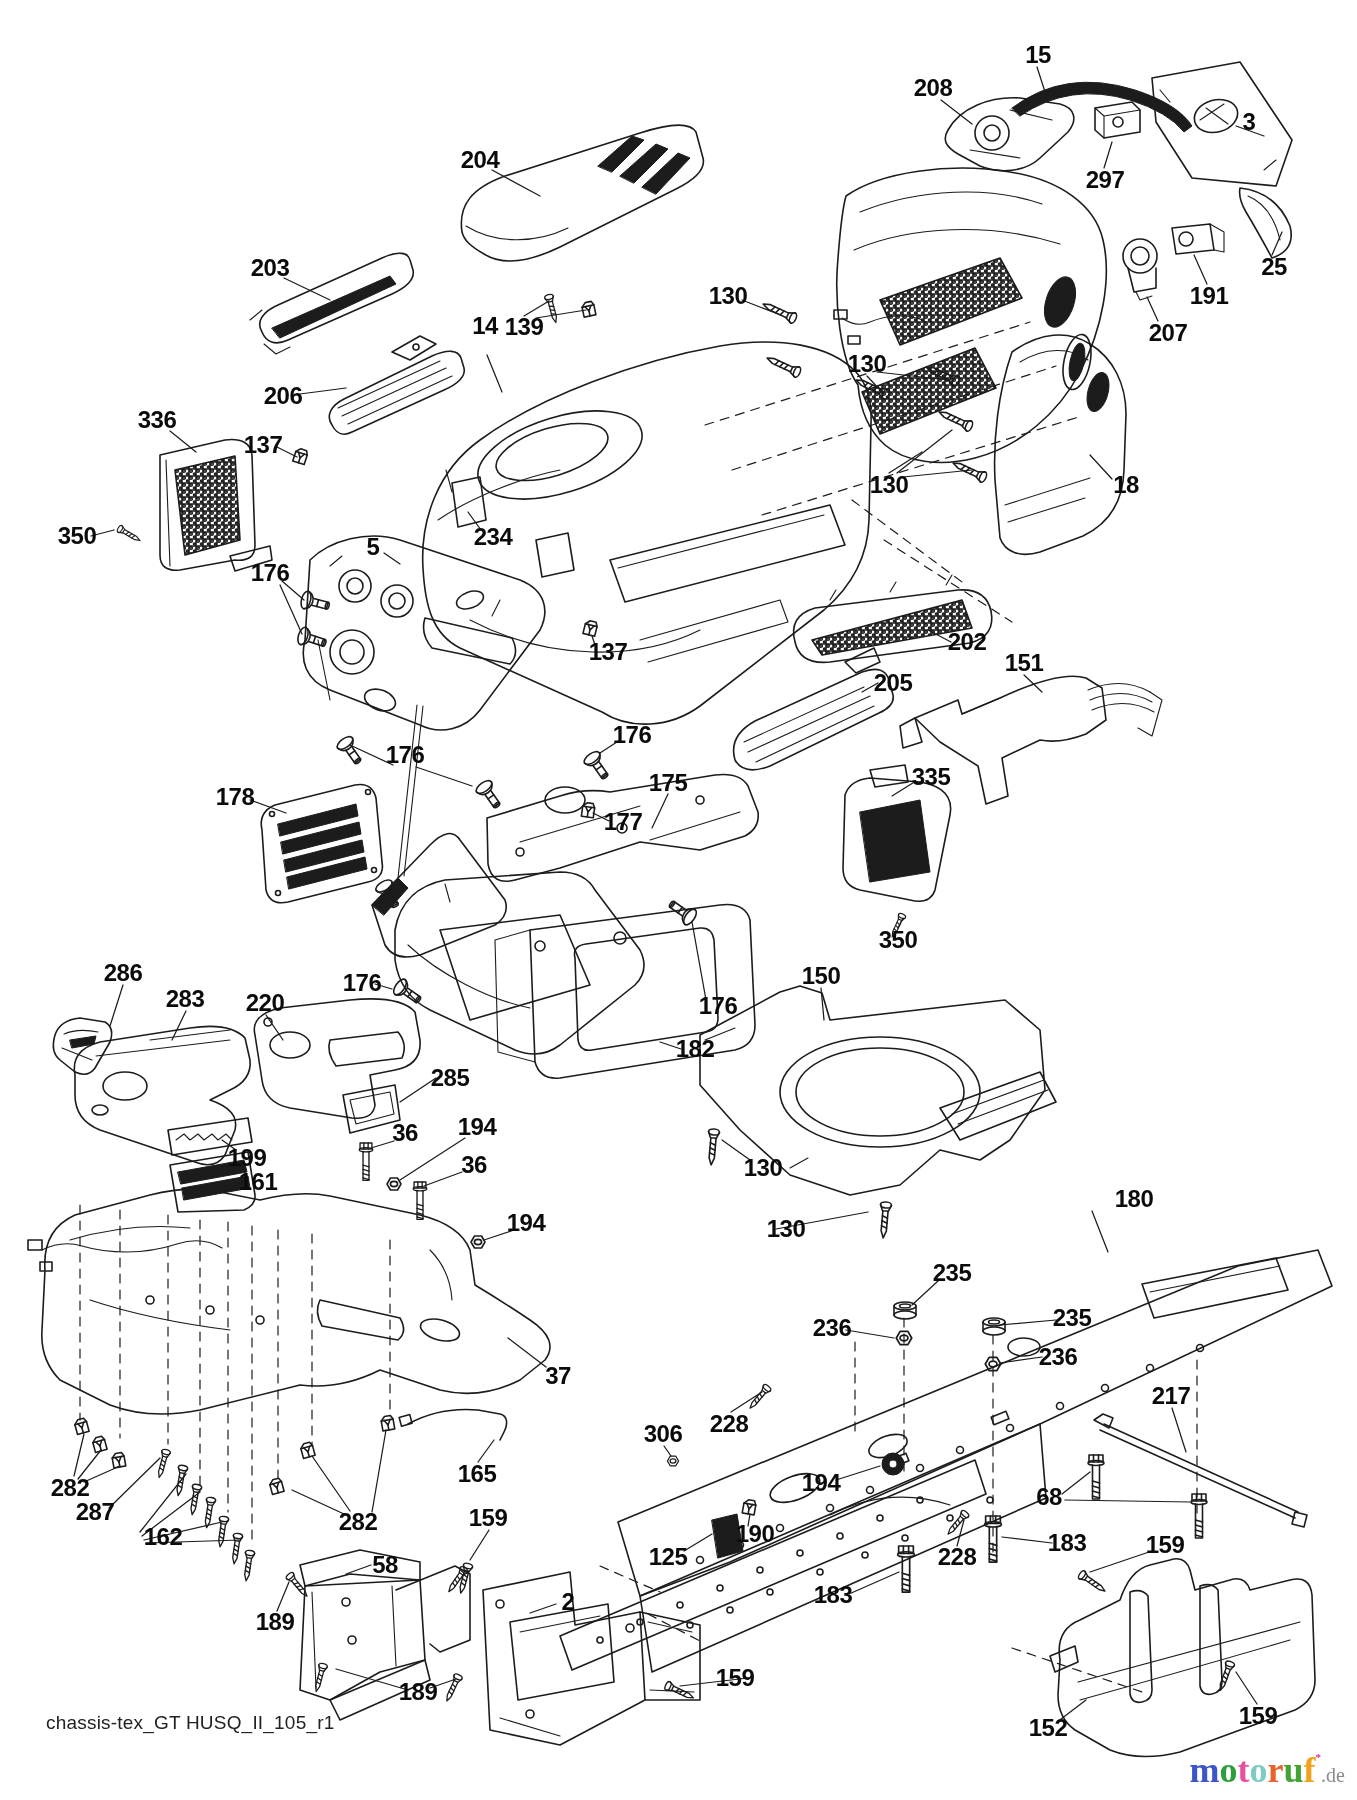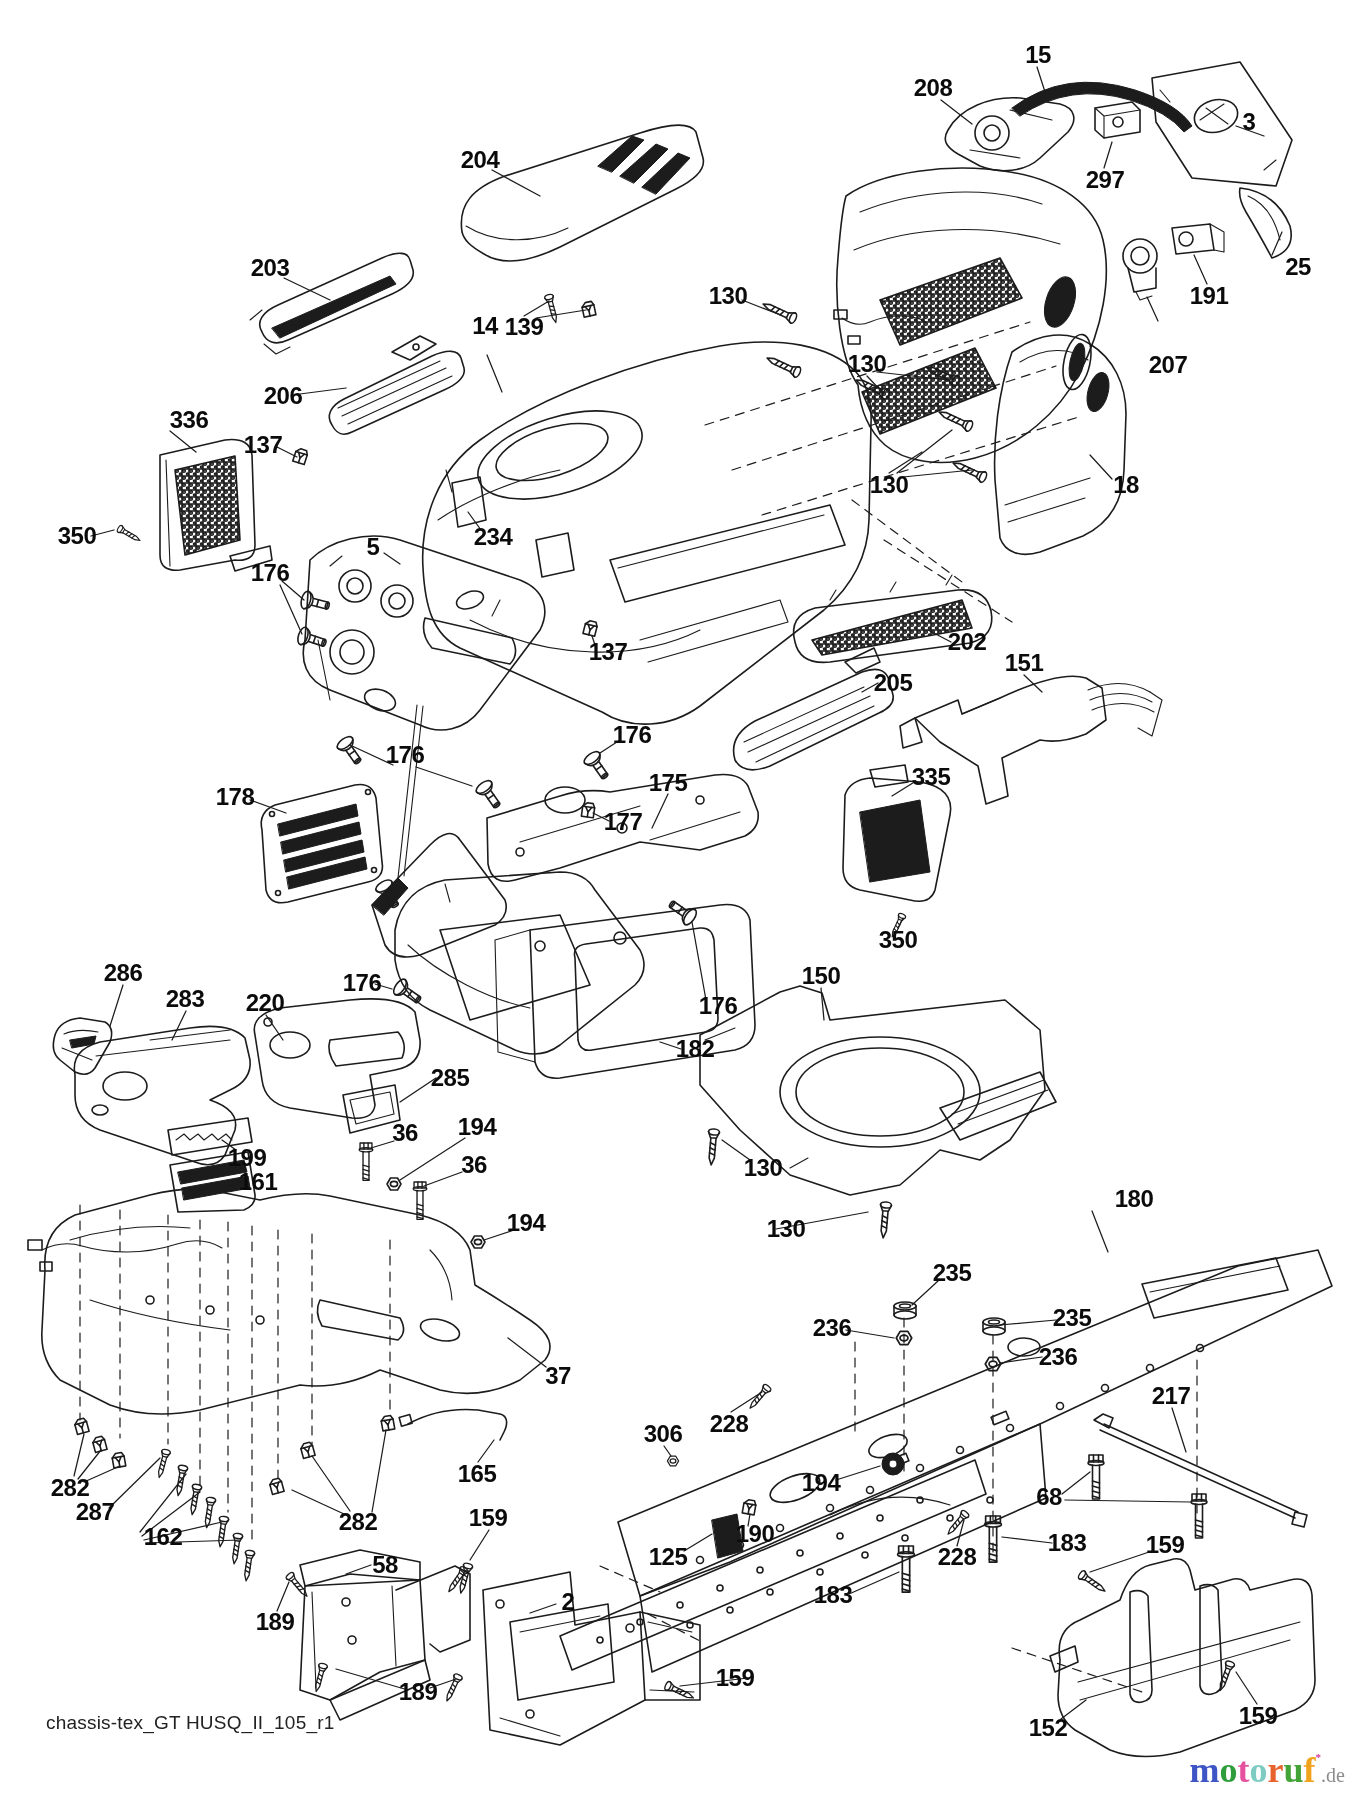--- a/index.html
+++ b/index.html
@@ -612,28 +612,28 @@
 <div style="position:absolute;left:0;top:0;width:100%;height:100%;">
       <div class="lbl" style="left: 480px; top: 160px;">204</div>
       <div class="lbl" style="left: 270px; top: 268px;">203</div>
       <div class="lbl" style="left: 283px; top: 396px;">206</div>
       <div class="lbl" style="left: 524px; top: 327px;">139</div>
       <div class="lbl" style="left: 485px; top: 326px;">14</div>
       <div class="lbl" style="left: 1038px; top: 55px;">15</div>
       <div class="lbl" style="left: 933px; top: 88px;">208</div>
       <div class="lbl" style="left: 1105px; top: 180px;">297</div>
       <div class="lbl" style="left: 1249px; top: 122px;">3</div>
-      <div class="lbl" style="left: 1274px; top: 267px; margin-left: 24px;">25</div>
+      <div class="lbl" style="left: 1274px; top: 267px;">25</div>
       <div class="lbl" style="left: 1209px; top: 296px;">191</div>
-      <div class="lbl" style="left: 1168px; top: 333px; margin-top: 32px;">207</div>
+      <div class="lbl" style="left: 1168px; top: 333px;">207</div>
       <div class="lbl" style="left: 728px; top: 296px;">130</div>
       <div class="lbl" style="left: 867px; top: 364px;">130</div>
       <div class="lbl" style="left: 889px; top: 485px;">130</div>
       <div class="lbl" style="left: 1126px; top: 485px;">18</div>
-      <div class="lbl" style="left: 157px; top: 420px; margin-left: 32px;">336</div>
+      <div class="lbl" style="left: 157px; top: 420px;">336</div>
       <div class="lbl" style="left: 263px; top: 445px;">137</div>
       <div class="lbl" style="left: 77px; top: 536px;">350</div>
       <div class="lbl" style="left: 270px; top: 573px;">176</div>
       <div class="lbl" style="left: 373px; top: 547px;">5</div>
       <div class="lbl" style="left: 493px; top: 537px;">234</div>
       <div class="lbl" style="left: 608px; top: 652px;">137</div>
       <div class="lbl" style="left: 967px; top: 642px;">202</div>
       <div class="lbl" style="left: 1024px; top: 663px;">151</div>
       <div class="lbl" style="left: 893px; top: 683px;">205</div>
       <div class="lbl" style="left: 405px; top: 755px;">176</div>

